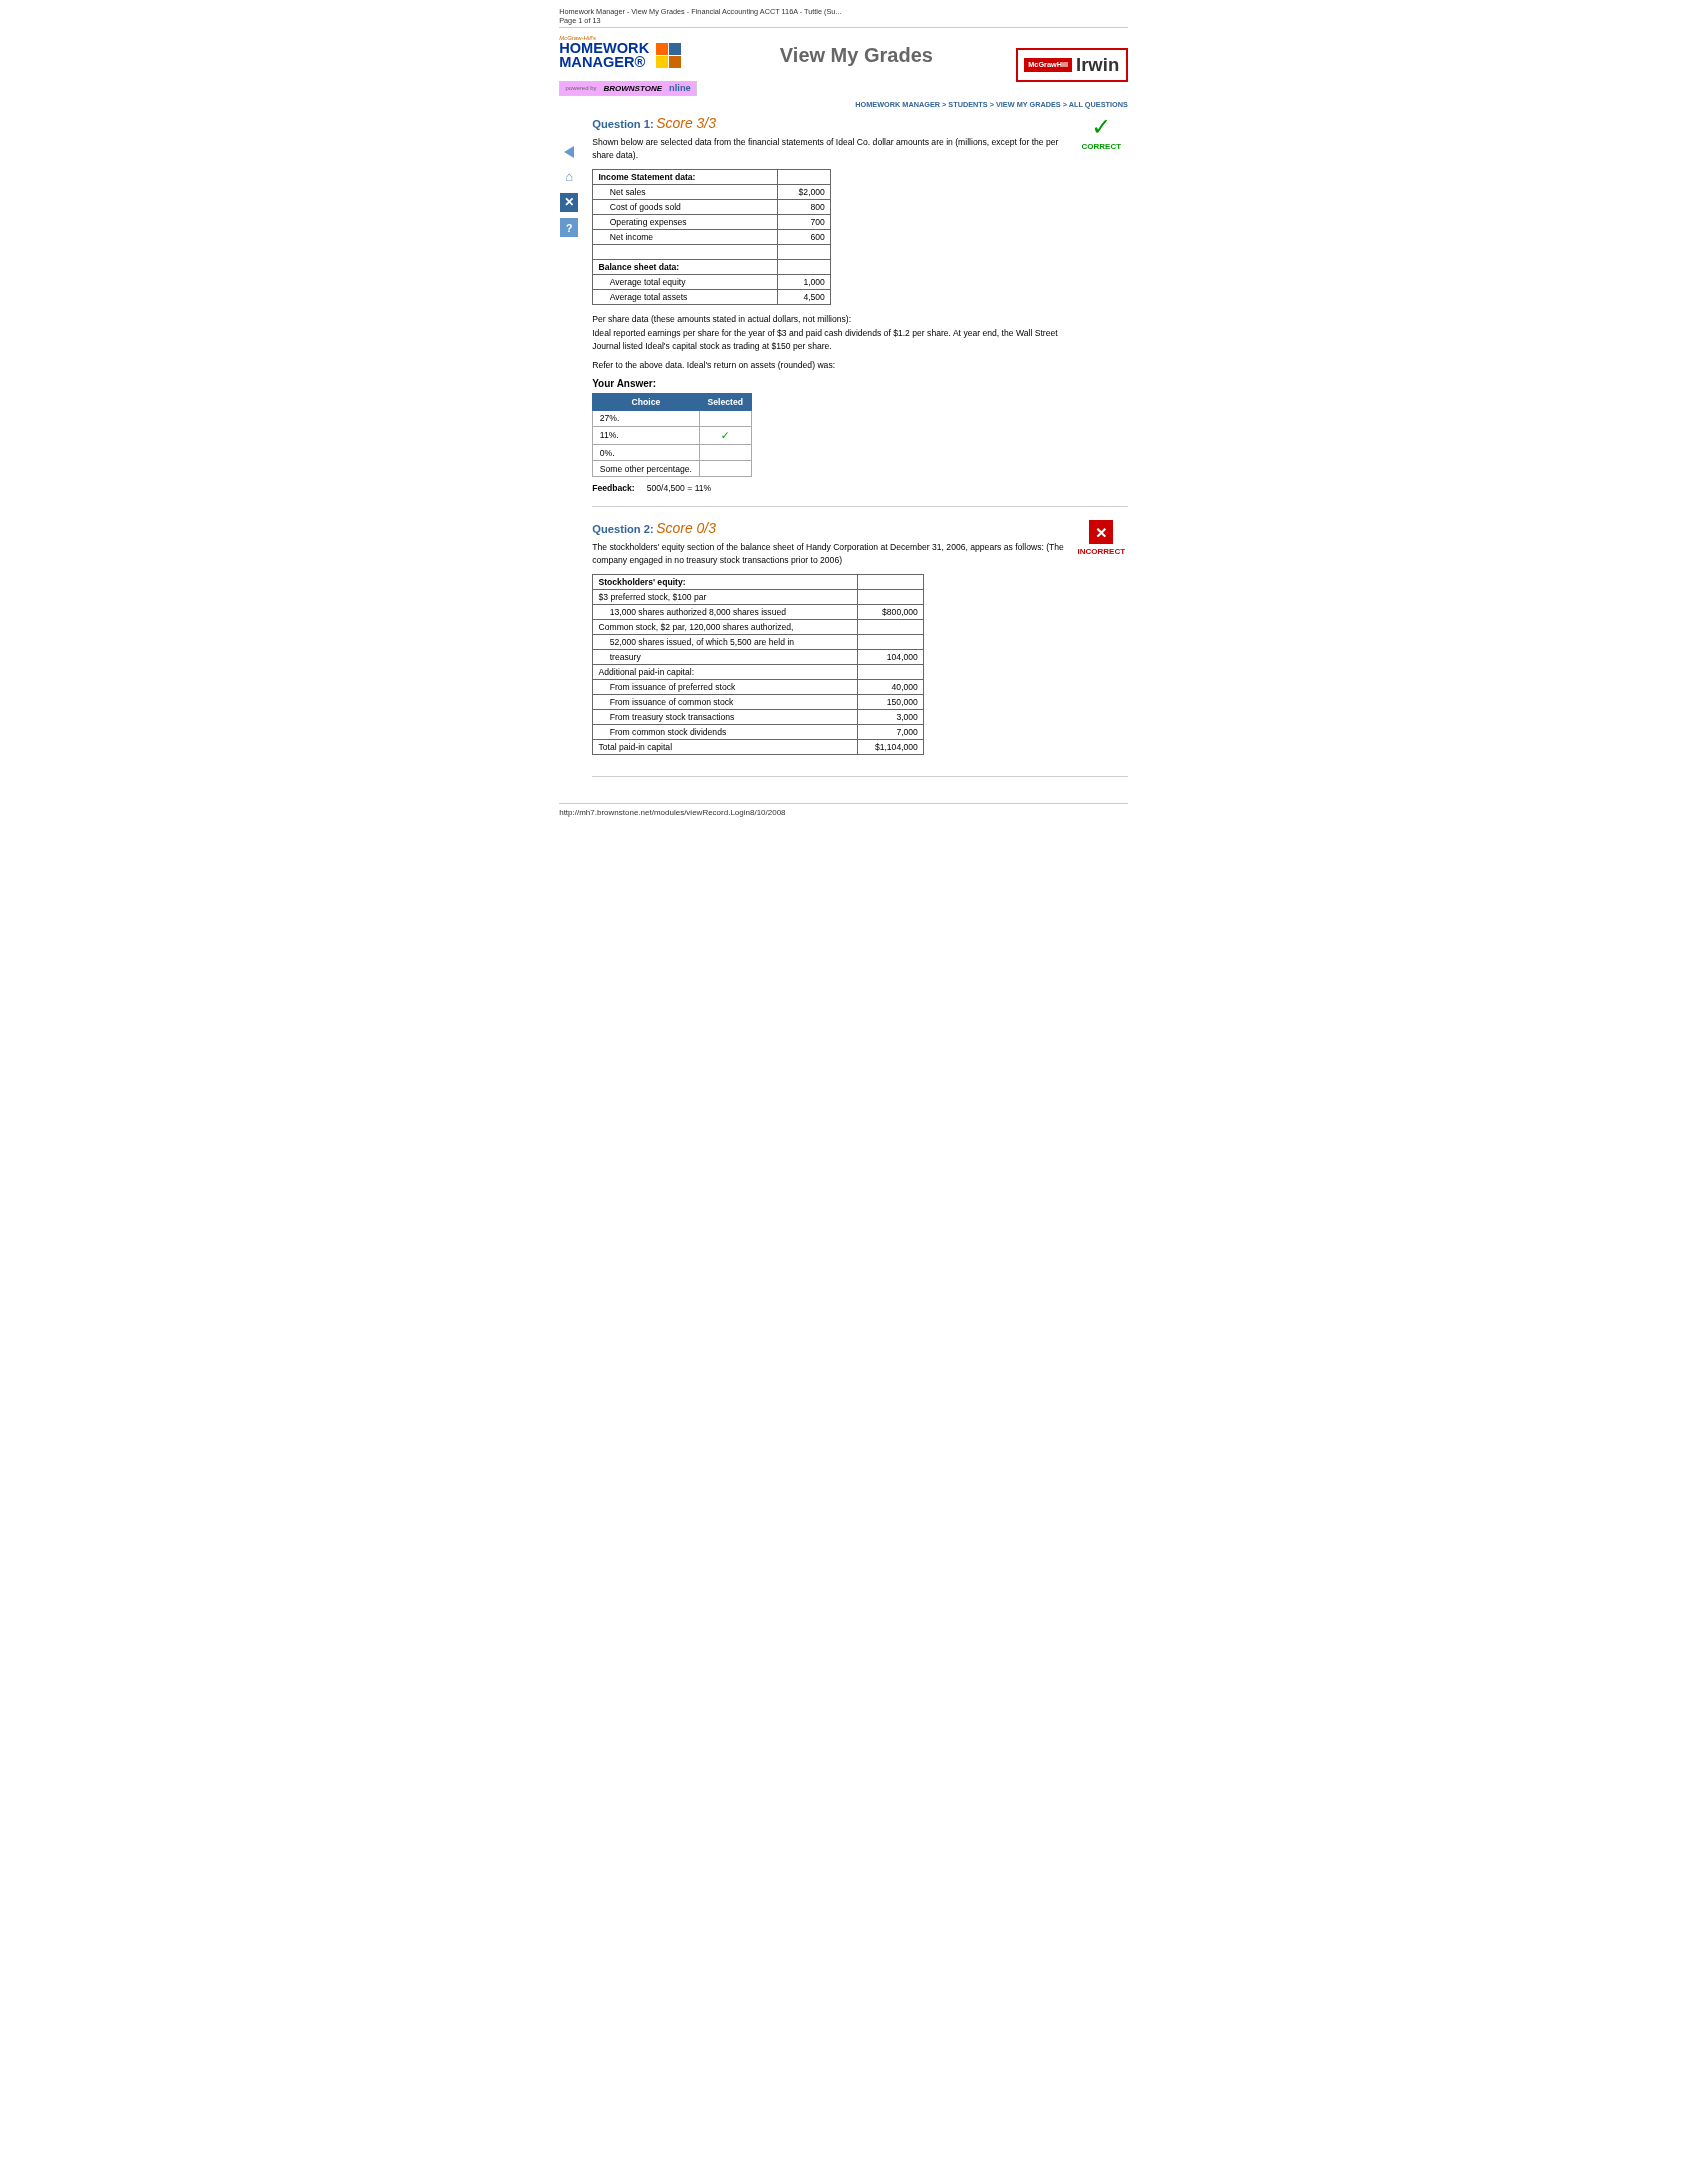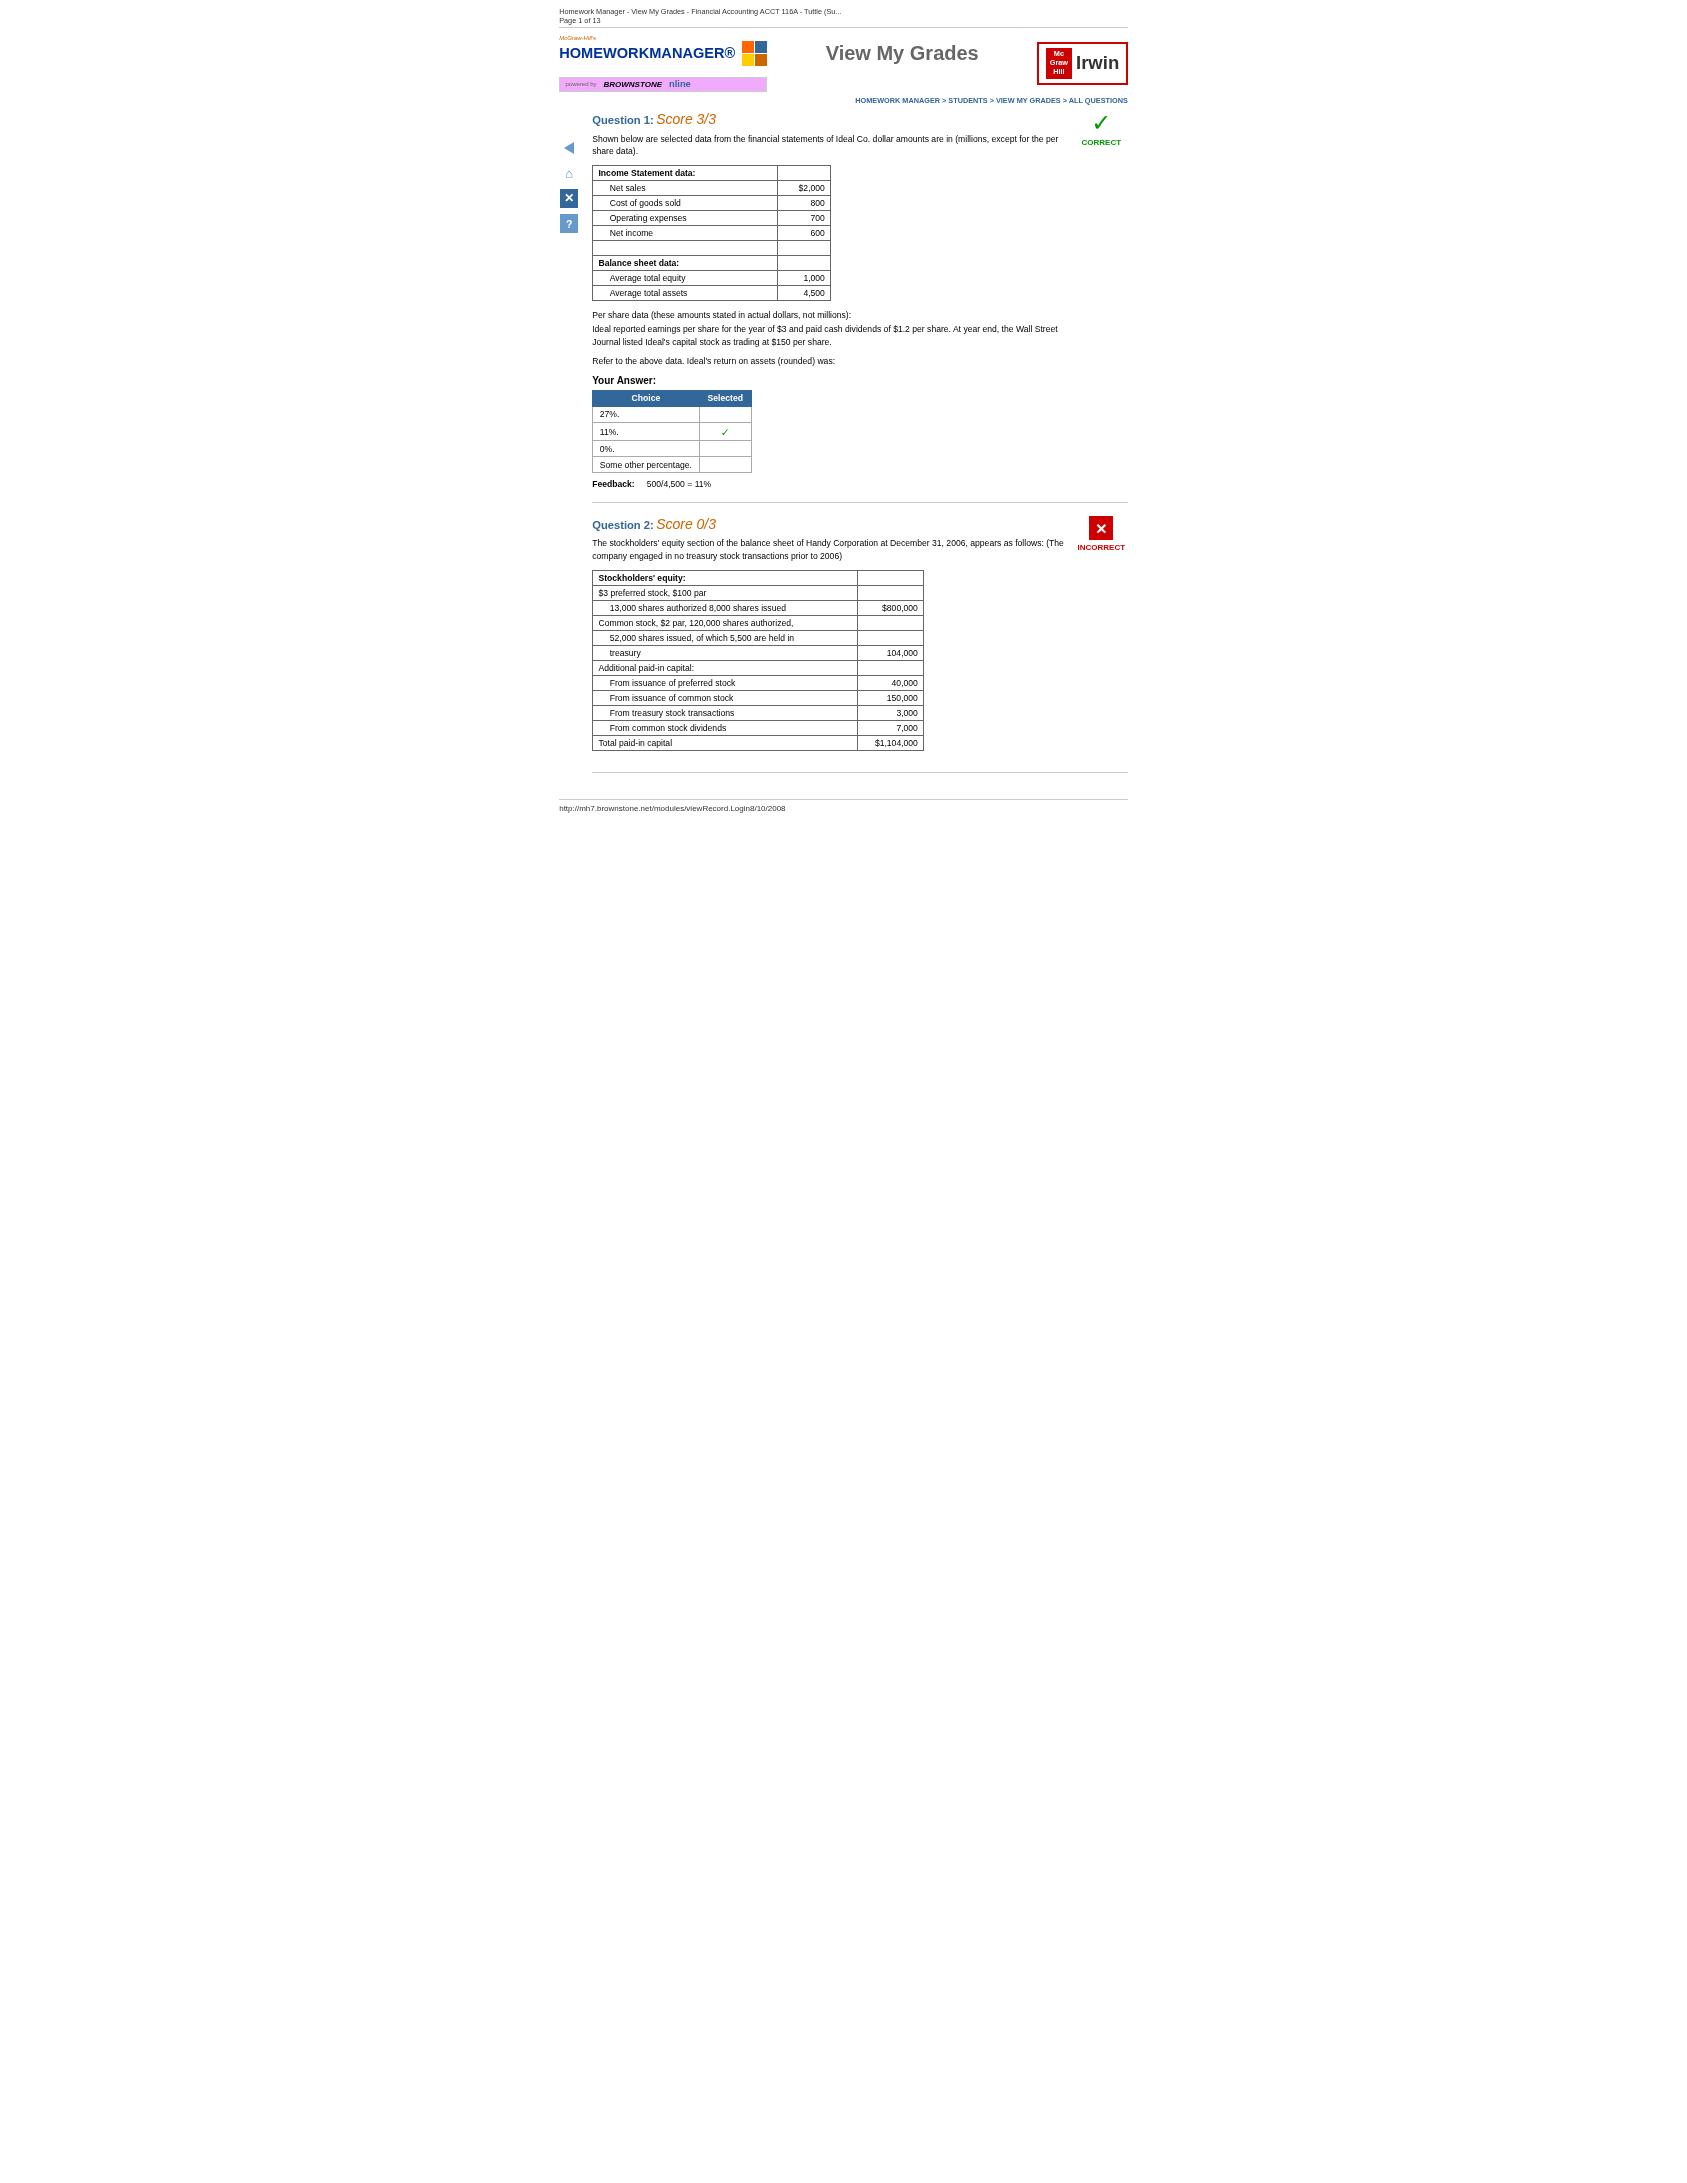--- a/index.html
+++ b/index.html
@@ -45,21 +45,21 @@
     }
 
     .homework-manager-logo {
       display: flex;
       align-items: center;
       gap: 4px;
     }
 
     .logo-text-block {
       display: flex;
-      flex-direction: row;
+      flex-direction: column;
     }
 
     .homework-text {
       font-size: 14.6px;
       font-weight: bold;
       color: #003399;
       line-height: 1;
     }
 
     .manager-text {
@@ -89,21 +89,21 @@
     .logo-right-mcgraw {
       border: 2px solid #cc0000;
       padding: 4px 6.6px;
       display: flex;
       align-items: center;
       gap: 4px;
     }
 
     .mcgraw-stack {
       display: flex;
-      flex-direction: column;
+      flex-direction: row;
       align-items: center;
       background: #cc0000;
       color: white;
       padding: 2.6px 4px;
       font-size: 7.3px;
       font-weight: bold;
       line-height: 1.2;
     }
 
     .irwin-text {

